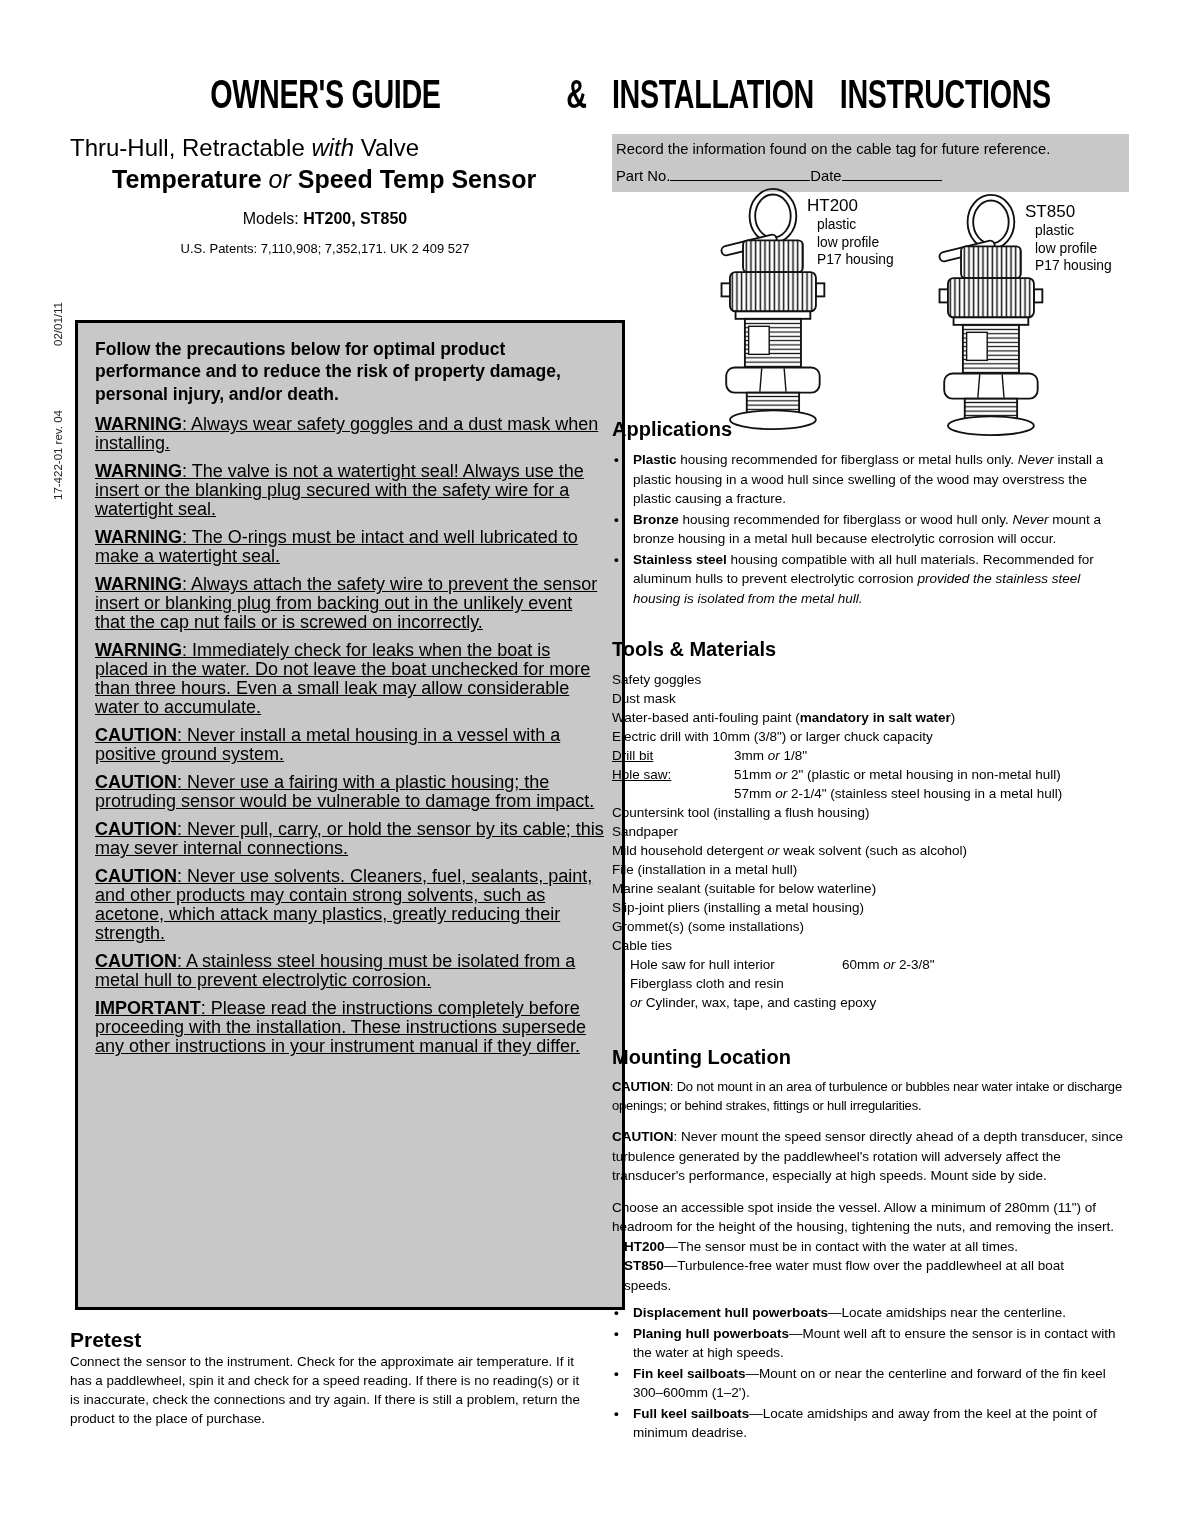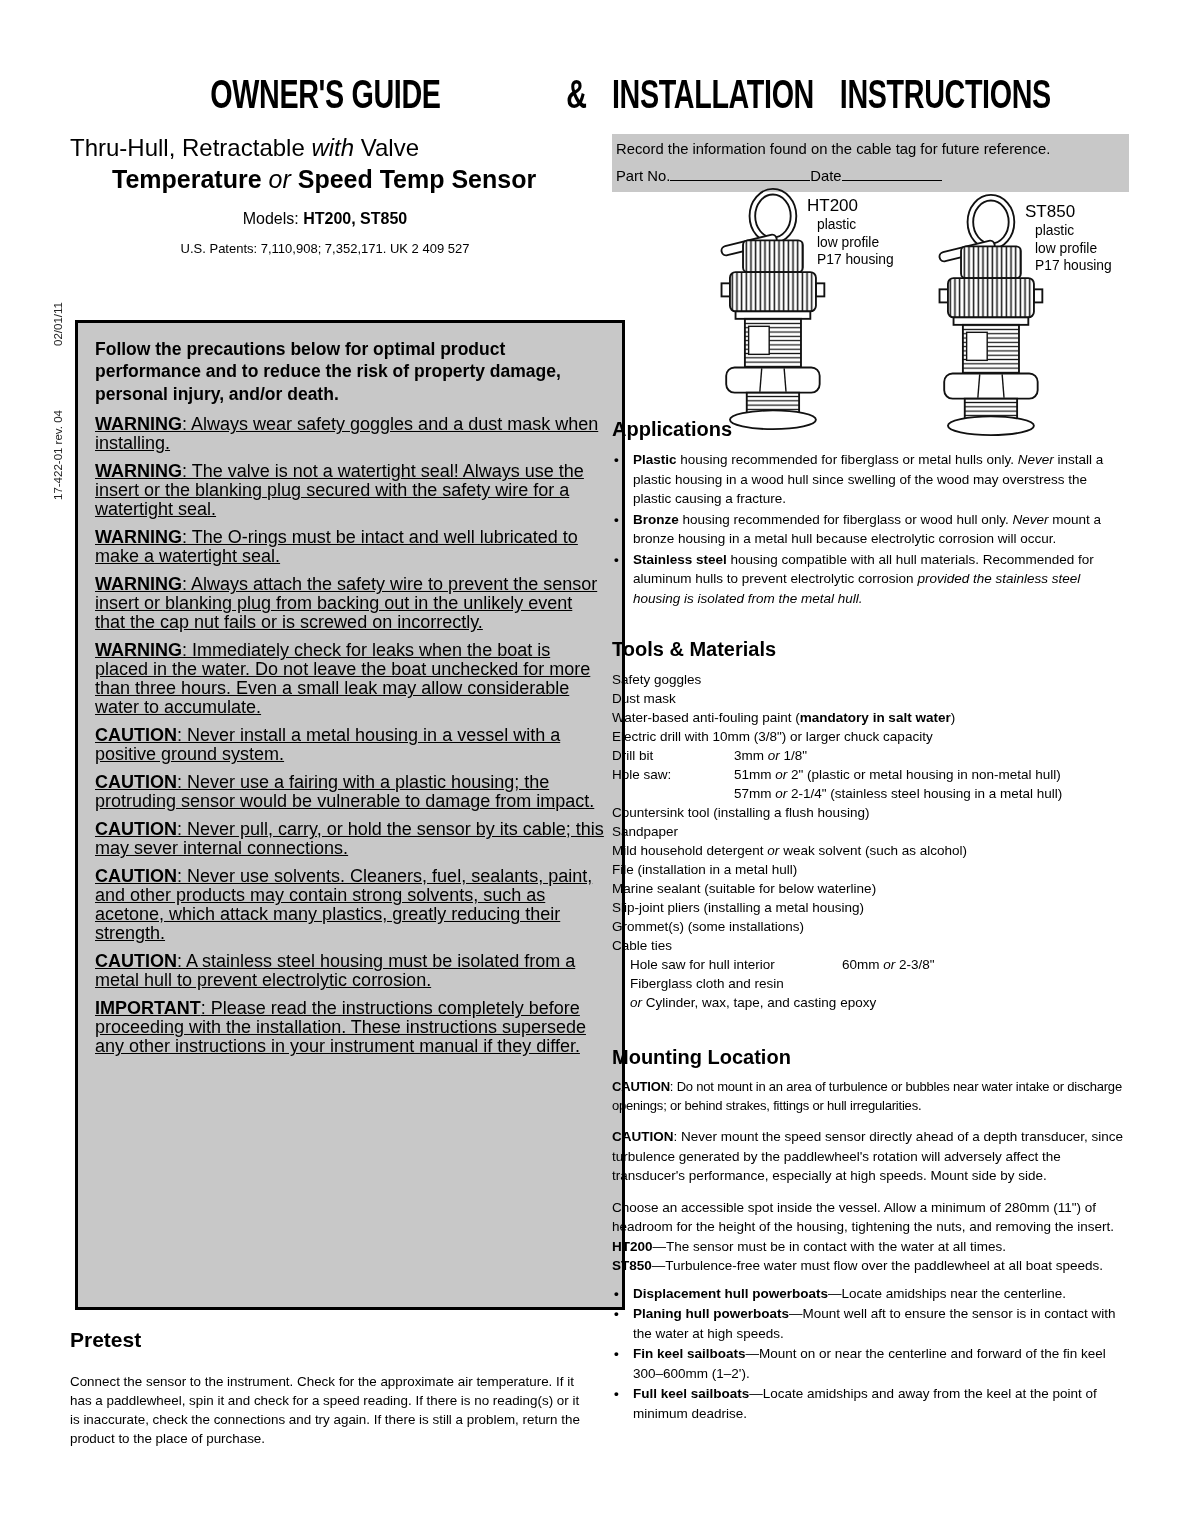--- a/index.html
+++ b/index.html
@@ -23,21 +23,21 @@
   .vtext1{left:52px;top:346px;}
   .vtext2{left:52px;top:500px;}
   
   .wbox{position:absolute;left:75px;top:320px;width:550px;height:990px;box-sizing:border-box;
         background:#c8c8c8;border:3px solid #000;padding:15px 17px;overflow:hidden;}
   .wb-intro{font-weight:bold;font-size:17.5px;line-height:22.4px;margin:0 0 10px;}
   .wb-item{font-size:18px;line-height:19px;margin:0 0 9px;text-decoration:underline;}
   .wb-label{font-weight:bold;}
   
   .pretest{position:absolute;left:70px;top:1328px;width:522px;}
-  .pretest h2{font-size:21px;margin:0 0 20px;}
+  .pretest h2{font-size:21px;margin:0 0 0;}
   .pretest p{font-size:13.4px;line-height:19px;margin:0;}
   
   .record{position:absolute;left:612px;top:134px;width:517px;box-sizing:border-box;background:#c8c8c8;padding:5px 4px 8px;}
   .record-note{font-size:14.8px;line-height:20px;}
   .record-fields{font-size:14.8px;margin-top:8px;}
   .fill-line{display:inline-block;border-bottom:1.6px solid #000;height:13px;}
   .fill-line.w1{width:140px;}
   .fill-line.w2{width:100px;}
   .figure{position:absolute;width:300px;height:245px;}
   .figure1{left:655px;top:188px;}
@@ -52,28 +52,28 @@
   .sec-tools{top:638px;}
   .sec-mount{top:1046px;}
   .body-txt{font-size:13.5px;line-height:19.5px;}
   .bullet{position:relative;padding-left:21px;margin:0 0 1px;}
   .bullet .dot{position:absolute;left:2px;top:0;font-weight:bold;}
   .lead{font-weight:bold;}
   .strong{font-weight:bold;}
   
   .tool-row{font-size:13.5px;line-height:19px;}
   .t-label{display:inline-block;}
-  .cols .t-label{width:122px;}
+  .cols .t-label{width:122px;text-decoration:underline;}
   .cols-wide .t-label{width:212px;}
   .indent{padding-left:18px;}
   
   .m-caution{margin:0 0 12px;}
   .m-caution.narrow{font-size:13px;letter-spacing:-0.2px;line-height:18.5px;}
   .m-para{margin:0;}
-  .m-notes{margin:0 0 8px;}
+  .m-notes{margin:0 12px 8px;}
   .m-bullets{margin-top:2px;}
 </style>
 </head>
 <body>
 
 <div class="page">
 
   <svg width="0" height="0" style="position:absolute" aria-hidden="true">
     <defs>
       <pattern id="knurlP" width="5" height="6" patternUnits="userSpaceOnUse">

